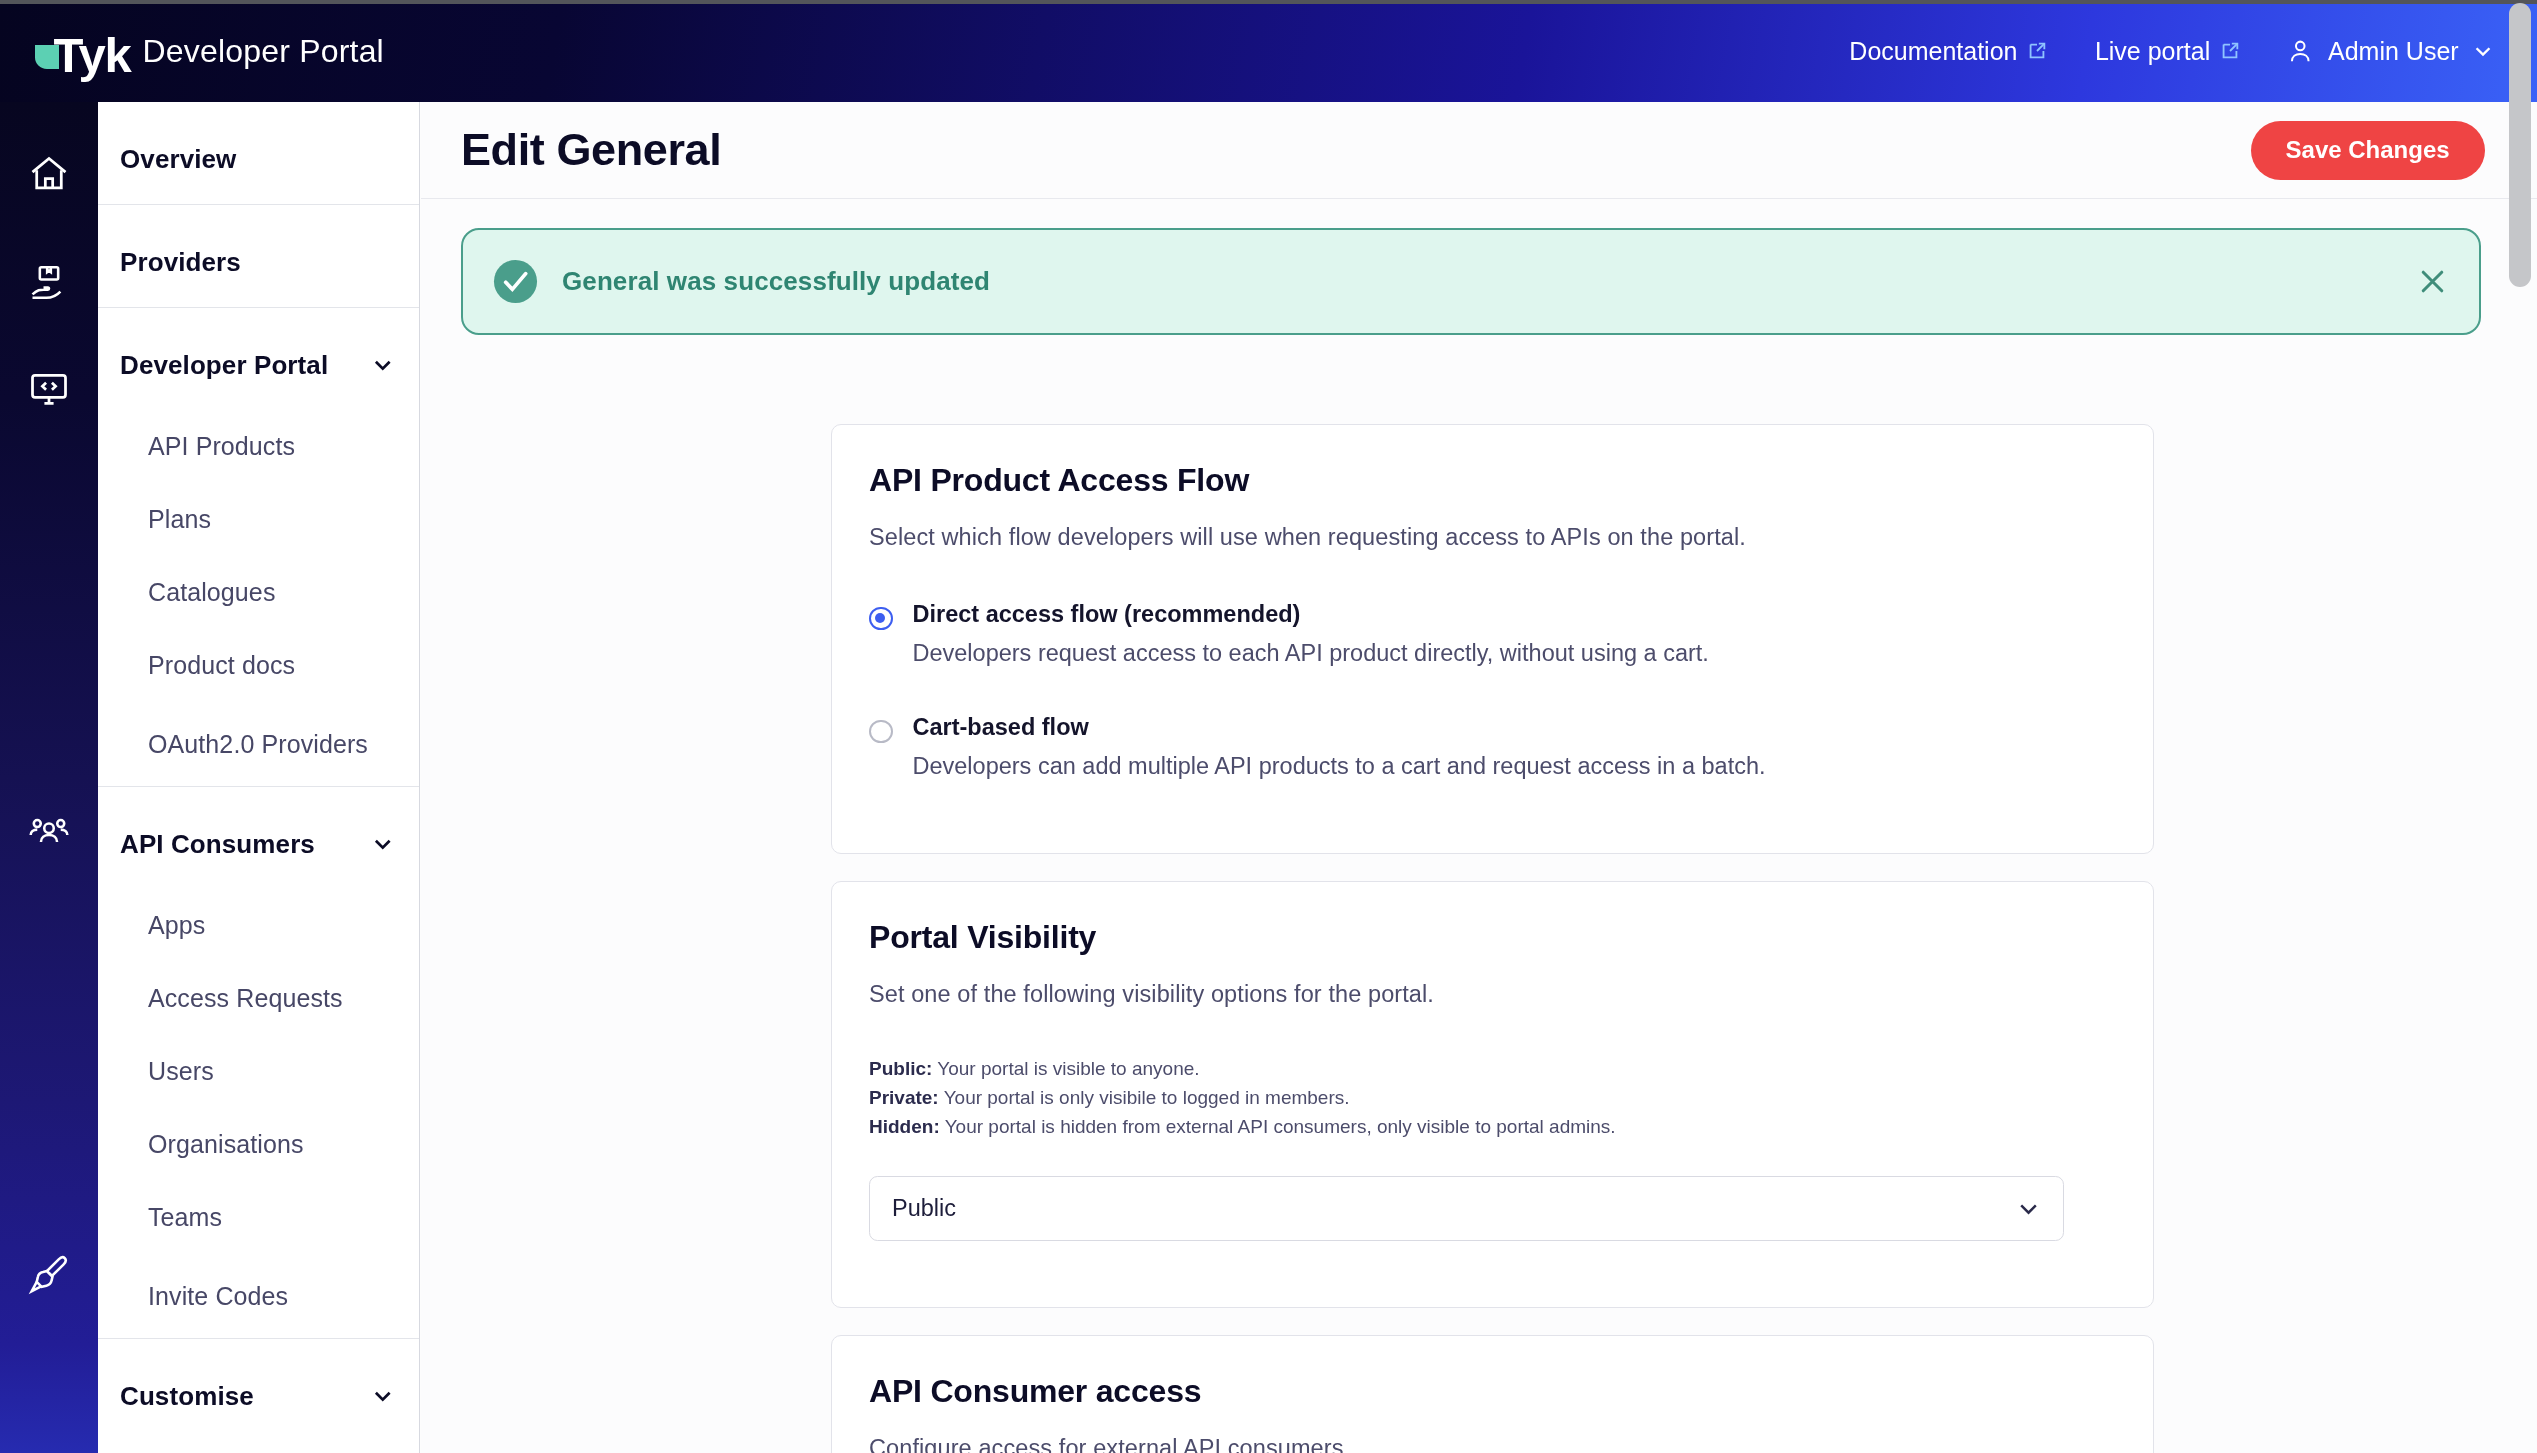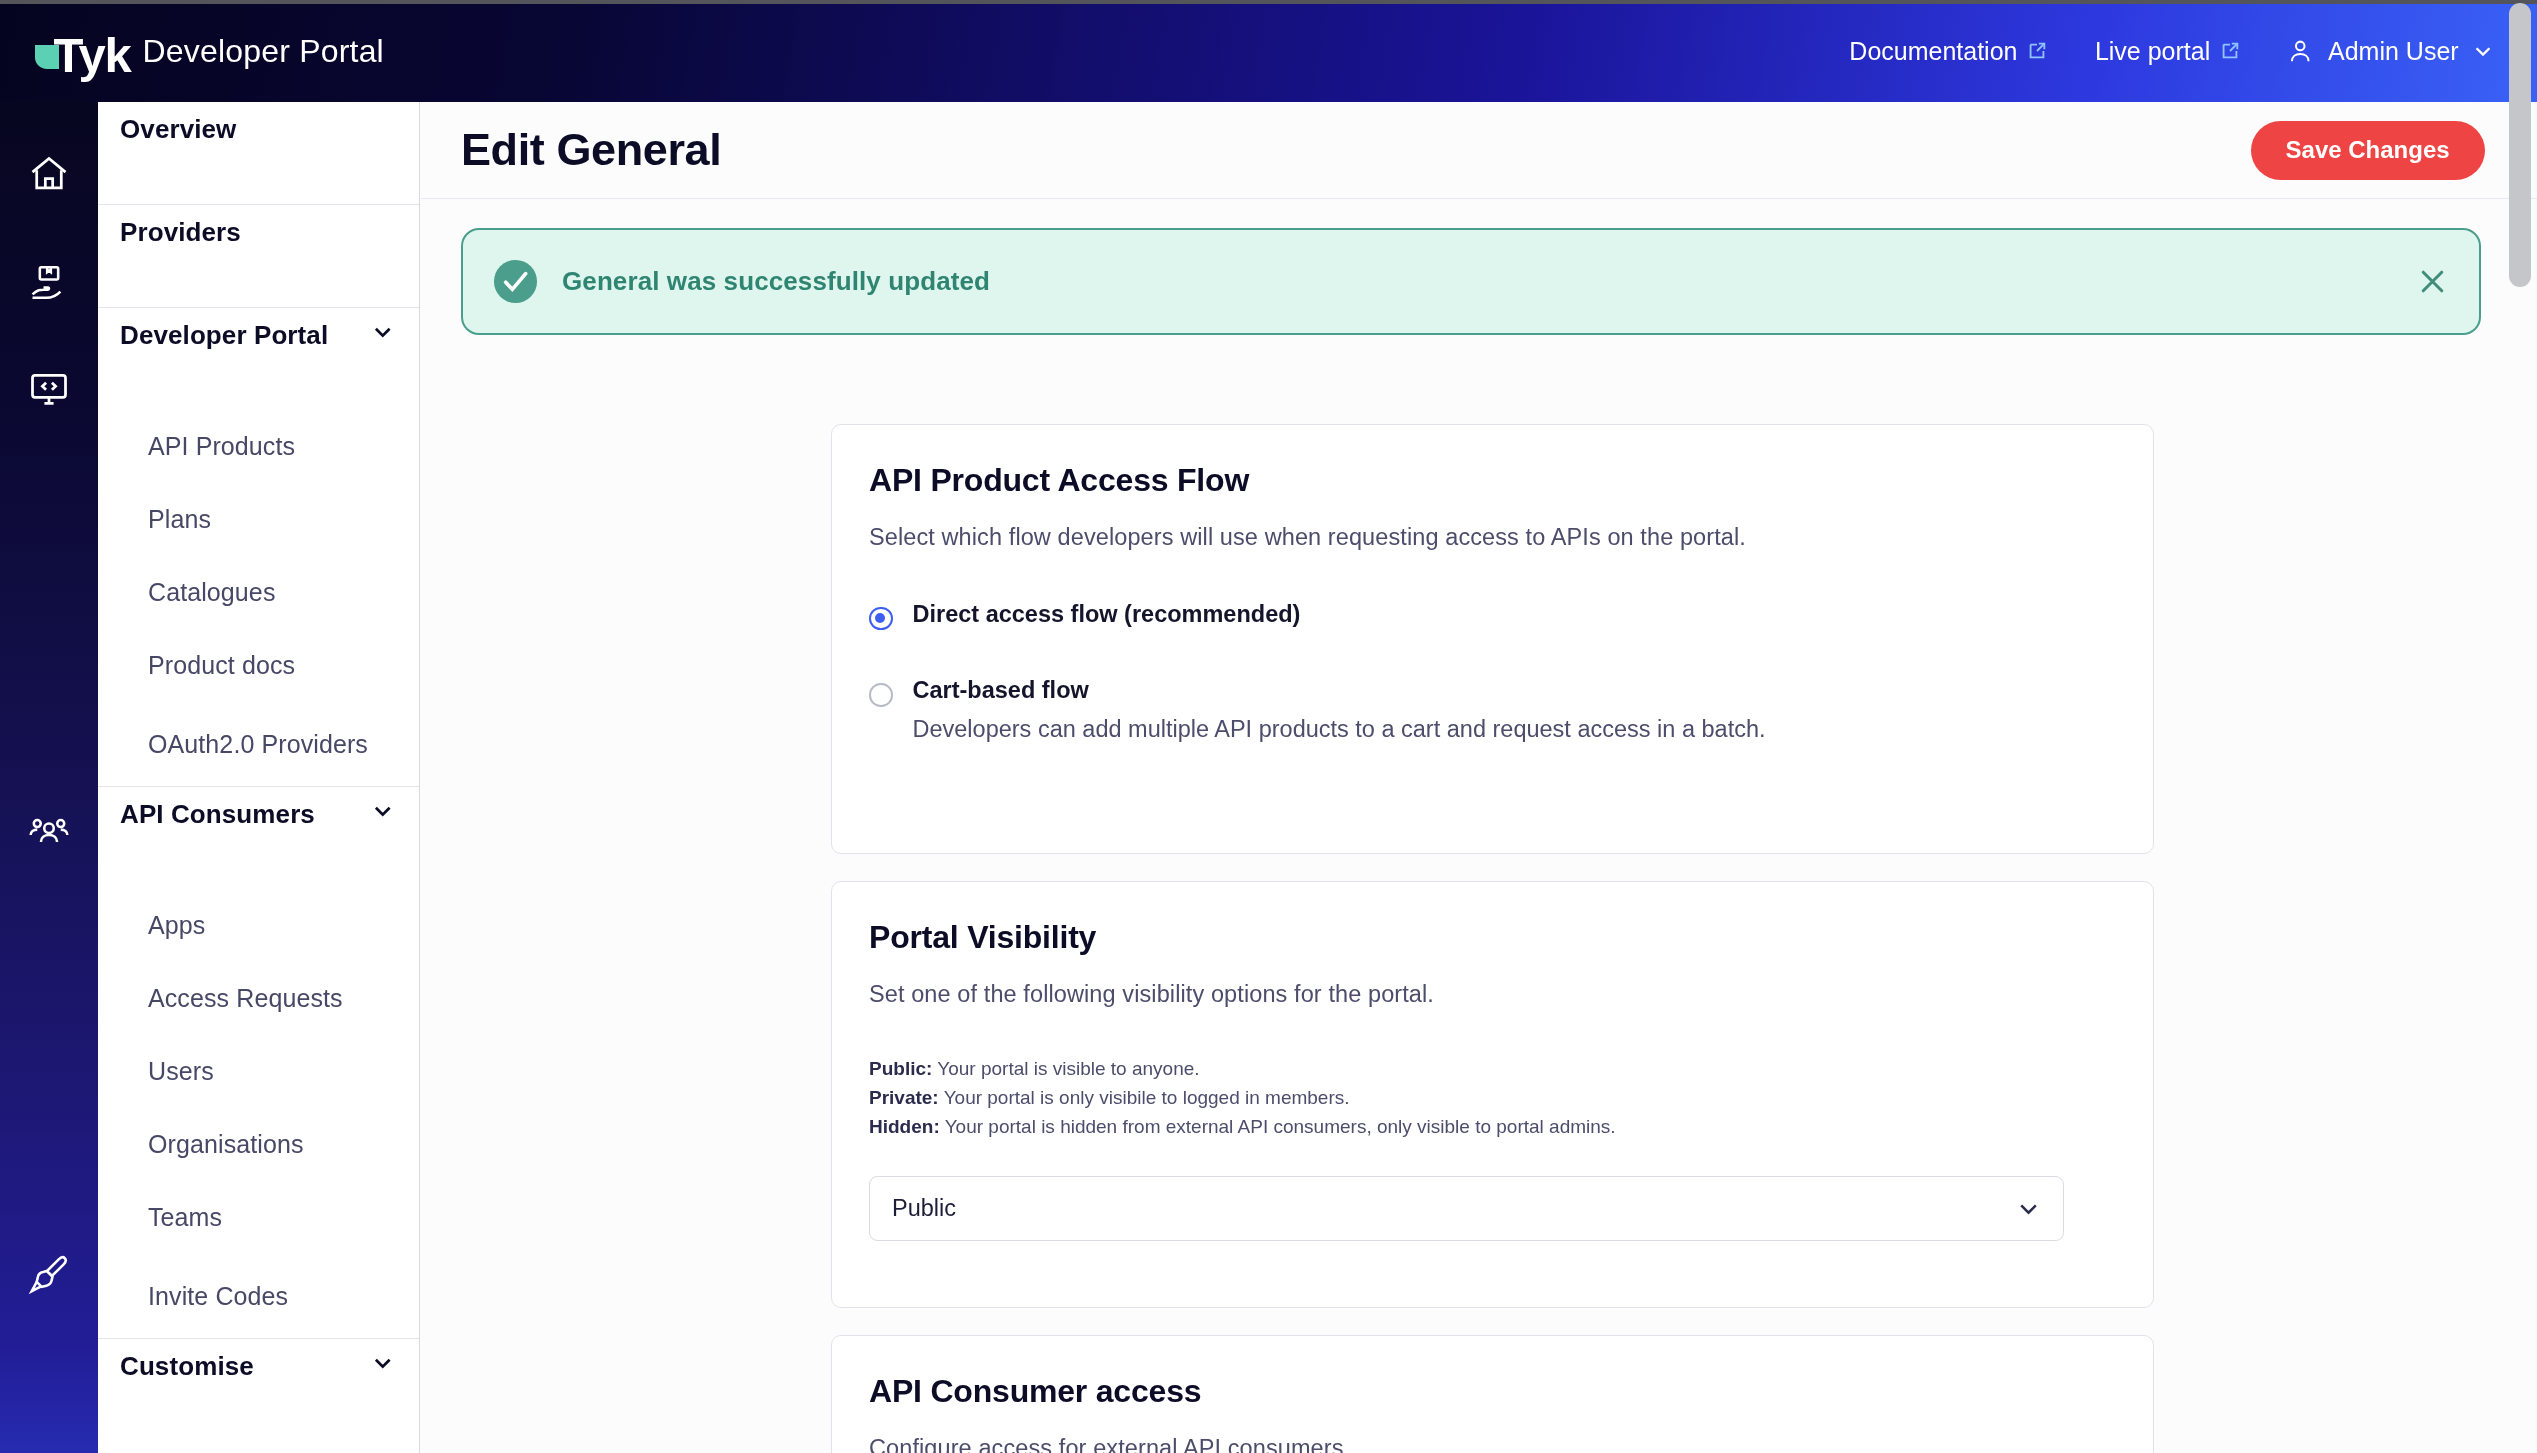--- a/index.html
+++ b/index.html
@@ -65,21 +65,21 @@
 
   
   .nav {
     position: absolute; left: 98px; top: 102px; width: 322px; height: 1351px;
     background: #ffffff; border-right: 1.7px solid #d7d9e0;
     z-index: 20; overflow: hidden;
   }
   .nav-group { border-bottom: 1.7px solid #e3e5ea; }
   .nav-group:last-child { border-bottom: none; }
   .nav-top {
-    height: 102px; display: flex; align-items: flex-start;
+    height: 102px; display: flex; align-items: center;
     padding: 12px 25px 0 22px; cursor: pointer;
   }
   .nav-top-label { font-size: 26px; font-weight: 700; color: #0c0c26; letter-spacing: 0.1px; }
   .nav-chev { margin-left: auto; width: 23.5px; height: 23.5px; display: block; }
   .nav-sub {
     height: 73px; display: flex; align-items: center;
     padding-left: 50px; cursor: pointer;
   }
   .nav-sub-label { font-size: 25px; color: #474766; letter-spacing: 0.1px; }
 
@@ -373,20 +373,21 @@
       <div class="card" style="top:195px; height:430px;">
         <div class="card-title">API Product Access Flow</div>
         <div class="card-desc">Select which flow developers will use when requesting access to APIs on the portal.</div>
 
         <div class="radio-list">
 
           <div class="radio-row">
             <span class="radio-dot on"></span>
             <span class="radio-texts">
               <span class="radio-label" style="display:block">Direct access flow (recommended)</span>
+              <span class="radio-help" style="display:block">Developers request access to each API product directly, without using a cart.</span>
             </span>
           </div>
 
           <div class="radio-row">
             <span class="radio-dot"></span>
             <span class="radio-texts">
               <span class="radio-label" style="display:block">Cart-based flow</span>
               <span class="radio-help" style="display:block">Developers can add multiple API products to a cart and request access in a batch.</span>
             </span>
           </div>

